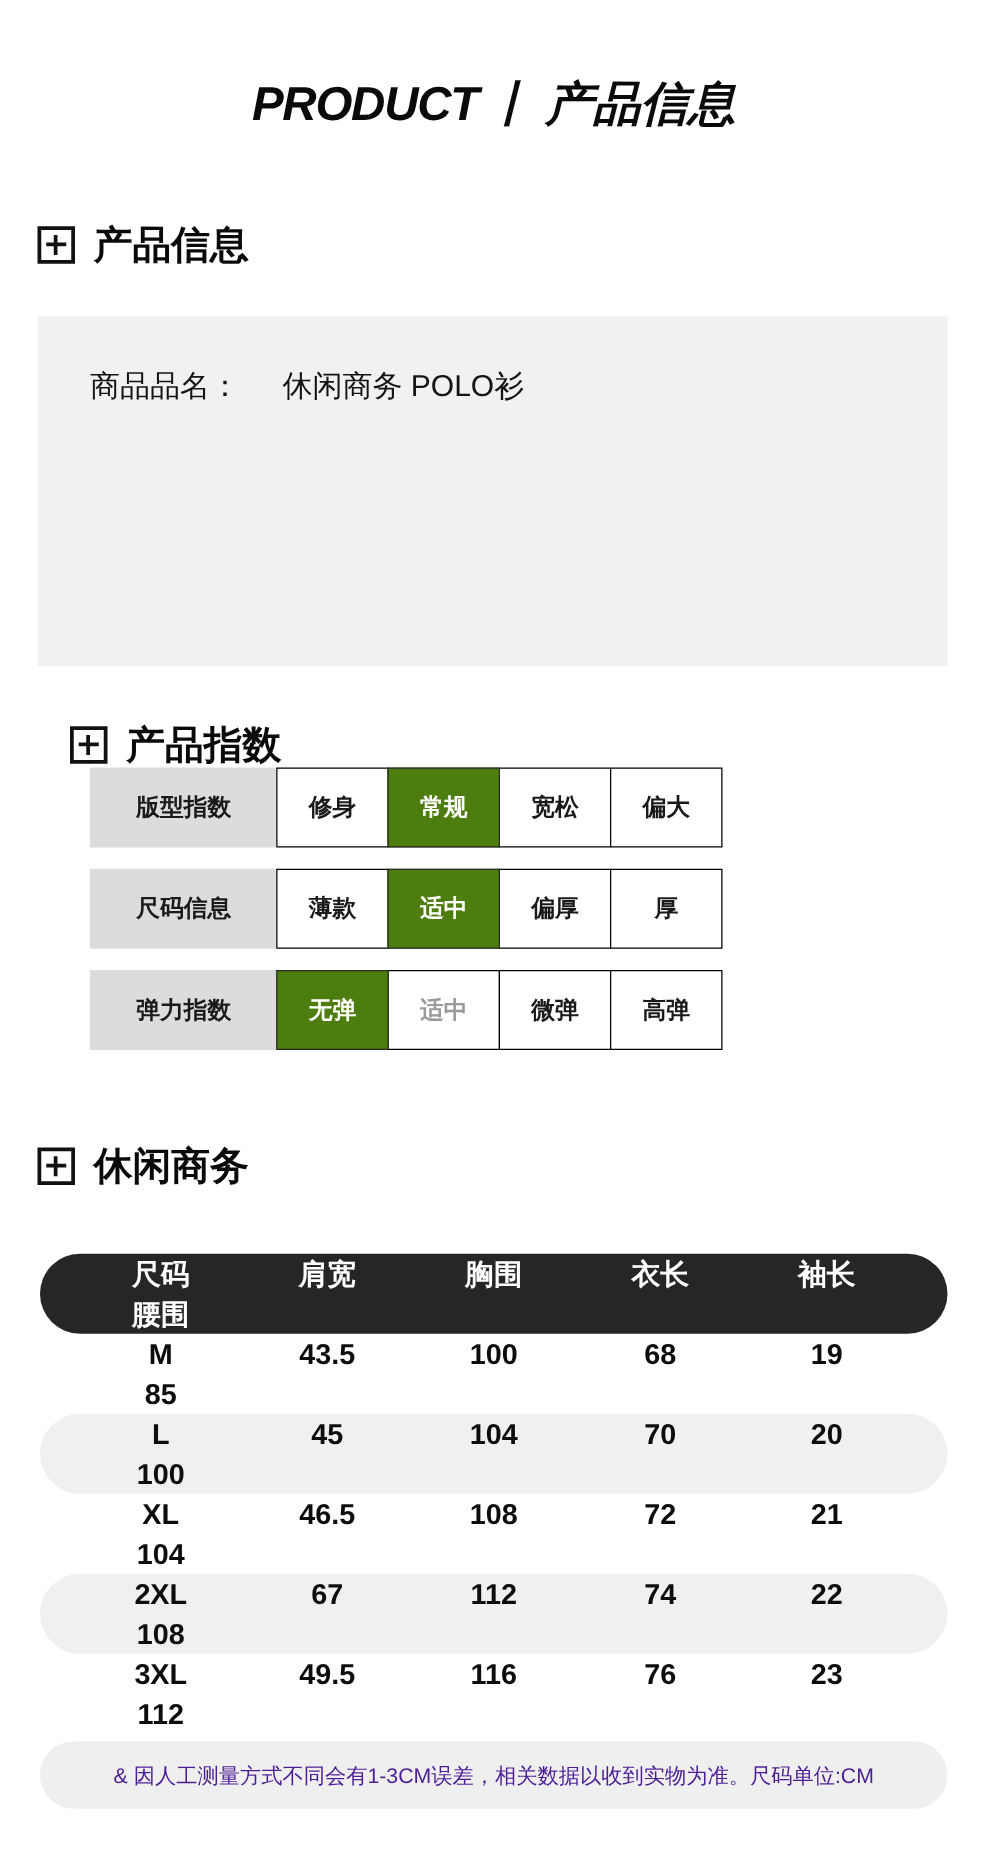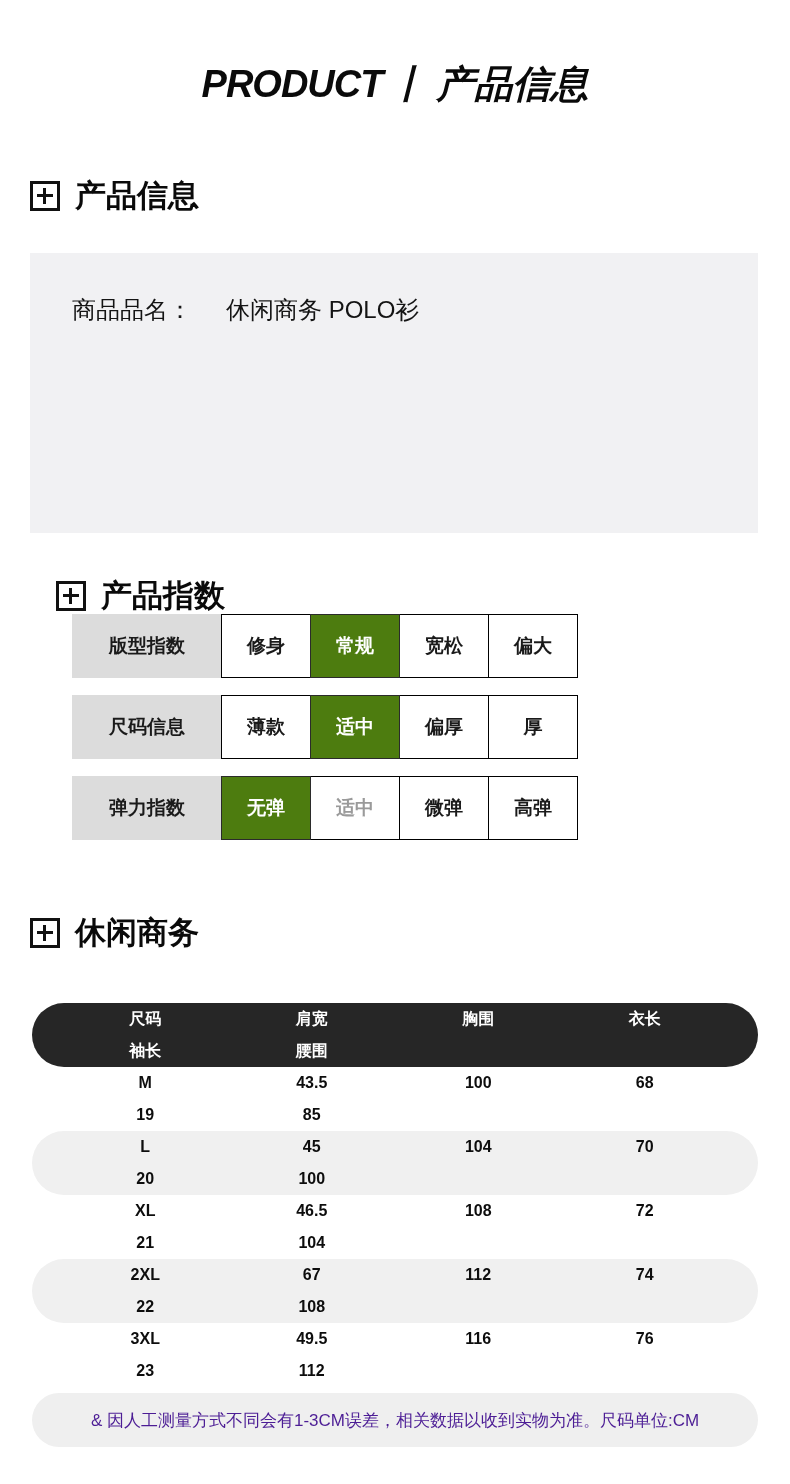--- a/index.html
+++ b/index.html
@@ -61,23 +61,23 @@
     border:1px solid #000000; margin-left:-1px;
     display:flex; align-items:center; justify-content:center;
     font-size:19px; font-weight:700; color:#1a1a1a;
   }
   .idx-opt.selected { background:#4d7c0f; color:#ffffff; border-color:#2b2b2b; z-index:1; }
   .idx-opt.muted { color:#9a9a9a; }
 
   
   .size-table { margin:52px 32px 0 32px; width:726px; }
   .size-row {
-    display:grid; grid-template-columns:repeat(4,1fr);
+    display:grid; grid-template-columns:repeat(5,1fr);
     align-items:center; height:64px; padding:0 30px;
-    text-align:center; font-size:16px; font-weight:700; color:#0d0d0d;
+    text-align:center; font-size:23px; font-weight:700; color:#0d0d0d;
   }
   .size-row.head {
     background:#262626; color:#ffffff; border-radius:32px; font-weight:700;
   }
   .size-row.alt { background:#f0f0f0; border-radius:32px; }
 
   .footnote {
     margin:6px 32px 0 32px; width:726px; height:54px;
     background:#efefef; border-radius:27px;
     display:flex; align-items:center; justify-content:center;

